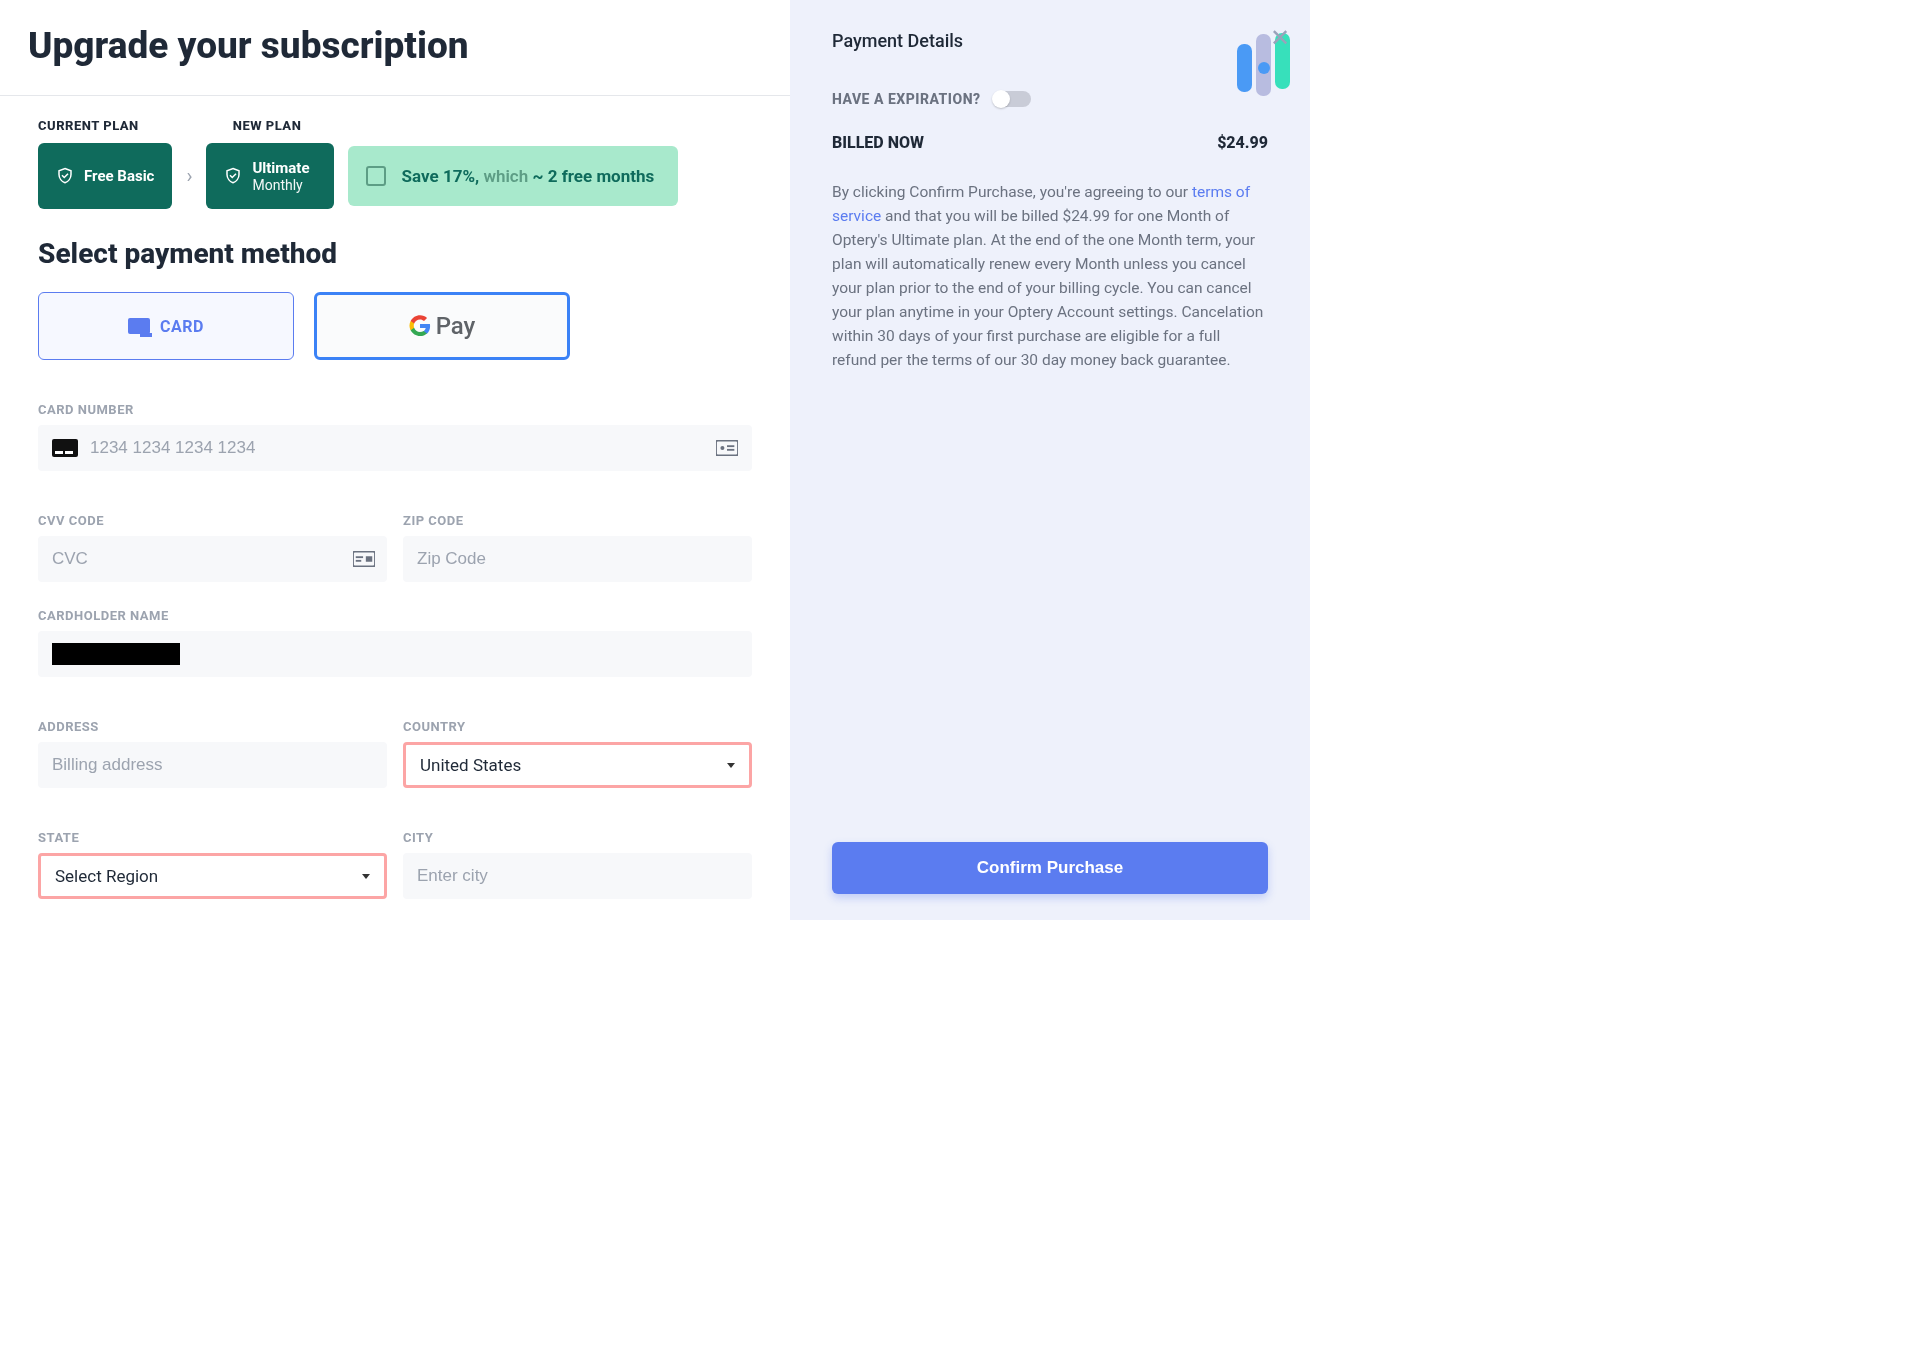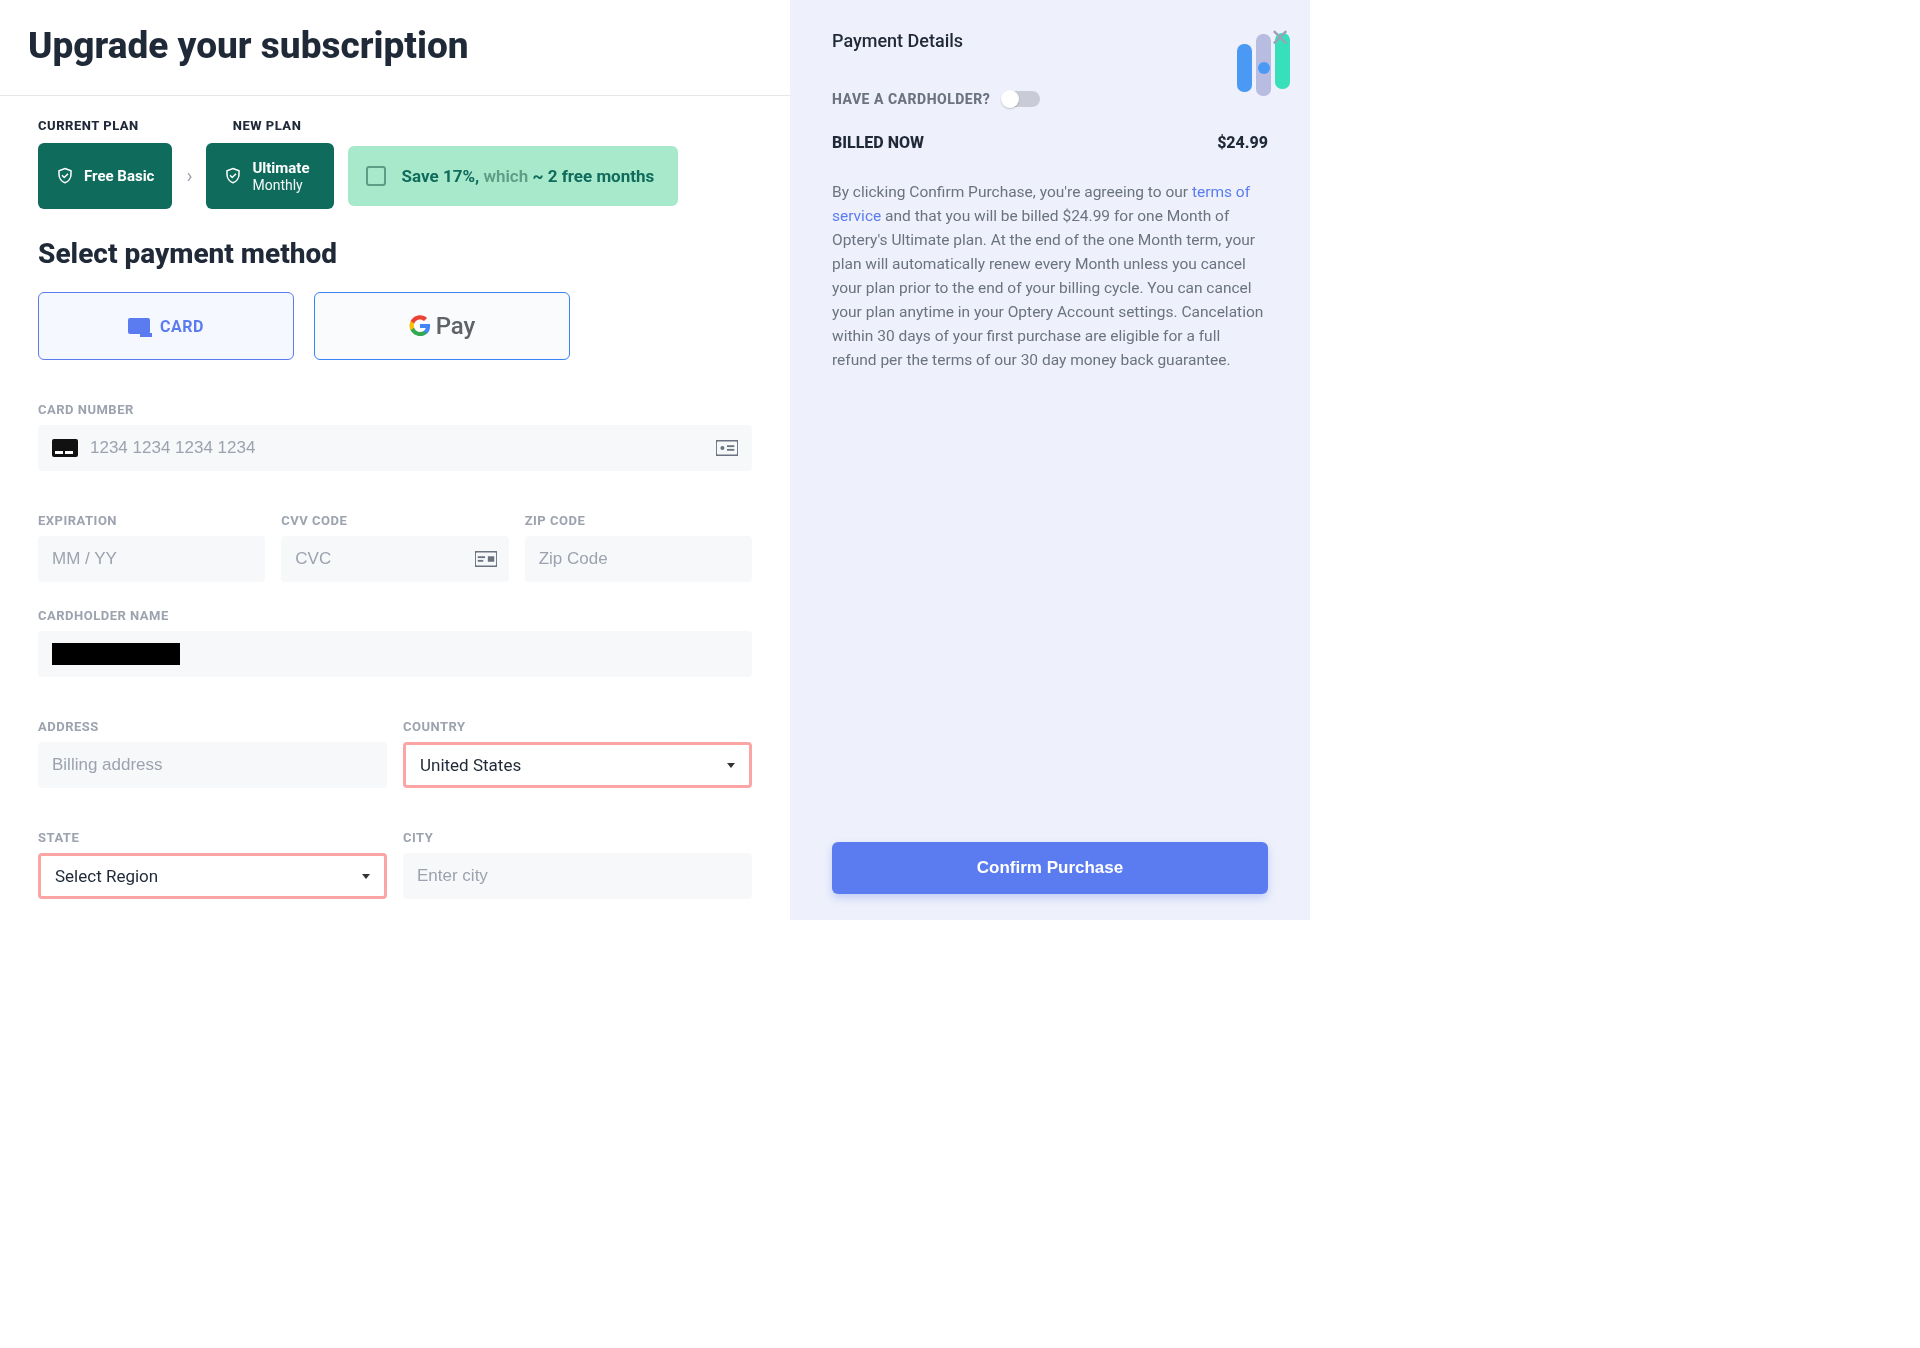--- a/index.html
+++ b/index.html
@@ -109,21 +109,21 @@
     font-size: 16px;
     cursor: pointer;
   }
   .pay-tab.card {
     border: 1px solid #5b7cf0;
     background: #f6f8ff;
     color: #5b7cf0;
     letter-spacing: 0.5px;
   }
   .pay-tab.gpay {
-    border: 1px solid #3b82f6;
+    border: 3px solid #3b82f6;
     background: #fafbfc;
     color: #3c4043;
   }
   .card-icon {
     width: 22px; height: 16px;
     background: #5b7cf0;
     position: relative;
     border-radius: 2px;
   }
   .card-icon::after {
@@ -406,24 +406,20 @@
               <circle cx="7" cy="8" r="2.2"></circle>
               <rect x="12" y="5" width="8" height="2"></rect>
               <rect x="12" y="9" width="8" height="2"></rect>
             </svg>
         </span>
       </div>
     </div>
 
     <div class="form-row">
       <div class="form-group">
-        <span class="fld-label">EXPIRATION</span>
-        <input class="input" placeholder="MM / YY" style="">
-      </div>
-      <div class="form-group">
         <span class="fld-label">CVV CODE</span>
         <div class="cvc-wrap">
           <input class="input" style="padding-right: 40px;" placeholder="CVC">
           <span class="trail-icon">
             <svg viewBox="0 0 24 16" width="22" height="16" fill="#6b7280">
                 <rect x="0" y="0" width="24" height="16" rx="2" fill="none" stroke="#6b7280" stroke-width="2"></rect>
                 <rect x="3" y="5" width="8" height="2"></rect>
                 <rect x="3" y="9" width="6" height="2"></rect>
                 <rect x="14" y="5" width="7" height="6" fill="#6b7280"></rect>
               </svg>
@@ -478,21 +474,21 @@
   <span class="close-x">✕</span>
   <div class="logo">
     <span class="bar b1"></span>
     <span class="bar b2"></span>
     <span class="bar b3"></span>
   </div>
 
   <div class="pd-title">Payment Details</div>
 
   <div class="promo-row">
-    <span class="promo-label">HAVE A CARDHOLDER?</span>
+    <span class="promo-label">HAVE A EXPIRATION?</span>
     <span class="toggle"></span>
   </div>
 
   <div class="billed-row">
     <span>BILLED NOW</span>
     <span>$24.99</span>
   </div>
 
   <div class="disclaimer">
     <span>By clicking Confirm Purchase, you're agreeing to our </span><a href="#">terms of service</a><span> and that you will be billed $24.99 for one Month of Optery's Ultimate plan. At the end of the one Month term, your plan will automatically renew every Month unless you cancel your plan prior to the end of your billing cycle. You can cancel your plan anytime in your Optery Account settings. Cancelation within 30 days of your first purchase are eligible for a full refund per the terms of our 30 day money back guarantee.</span>

